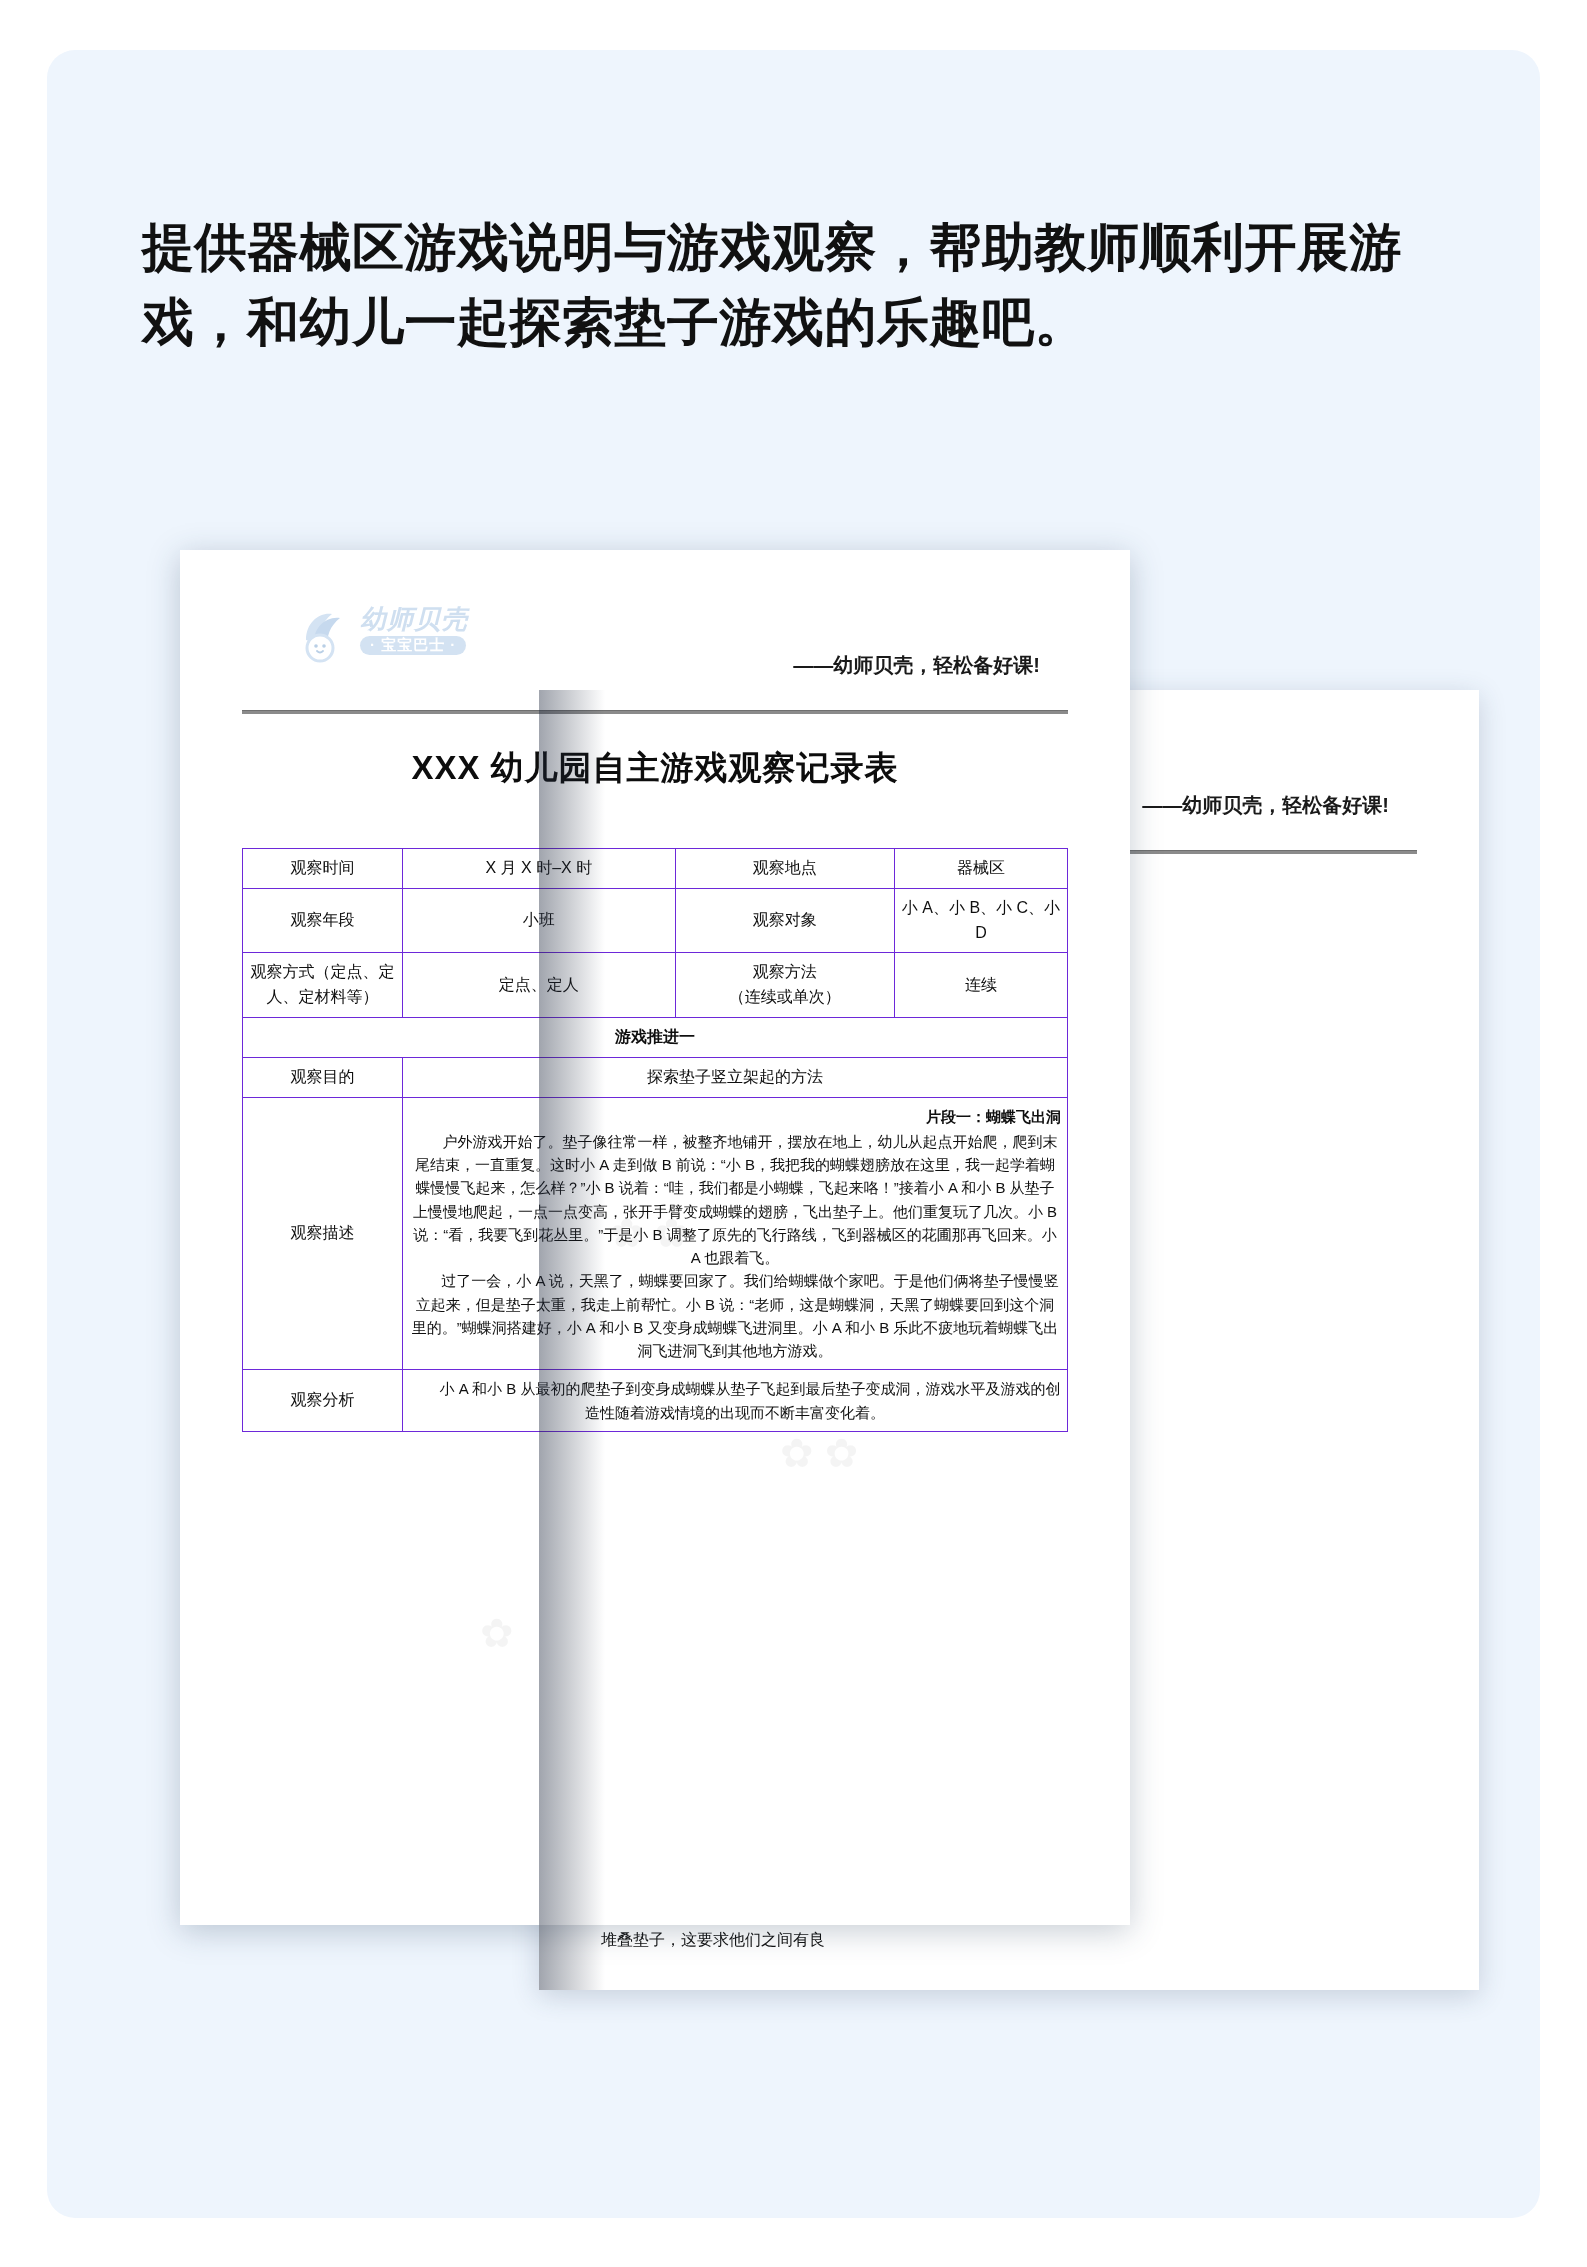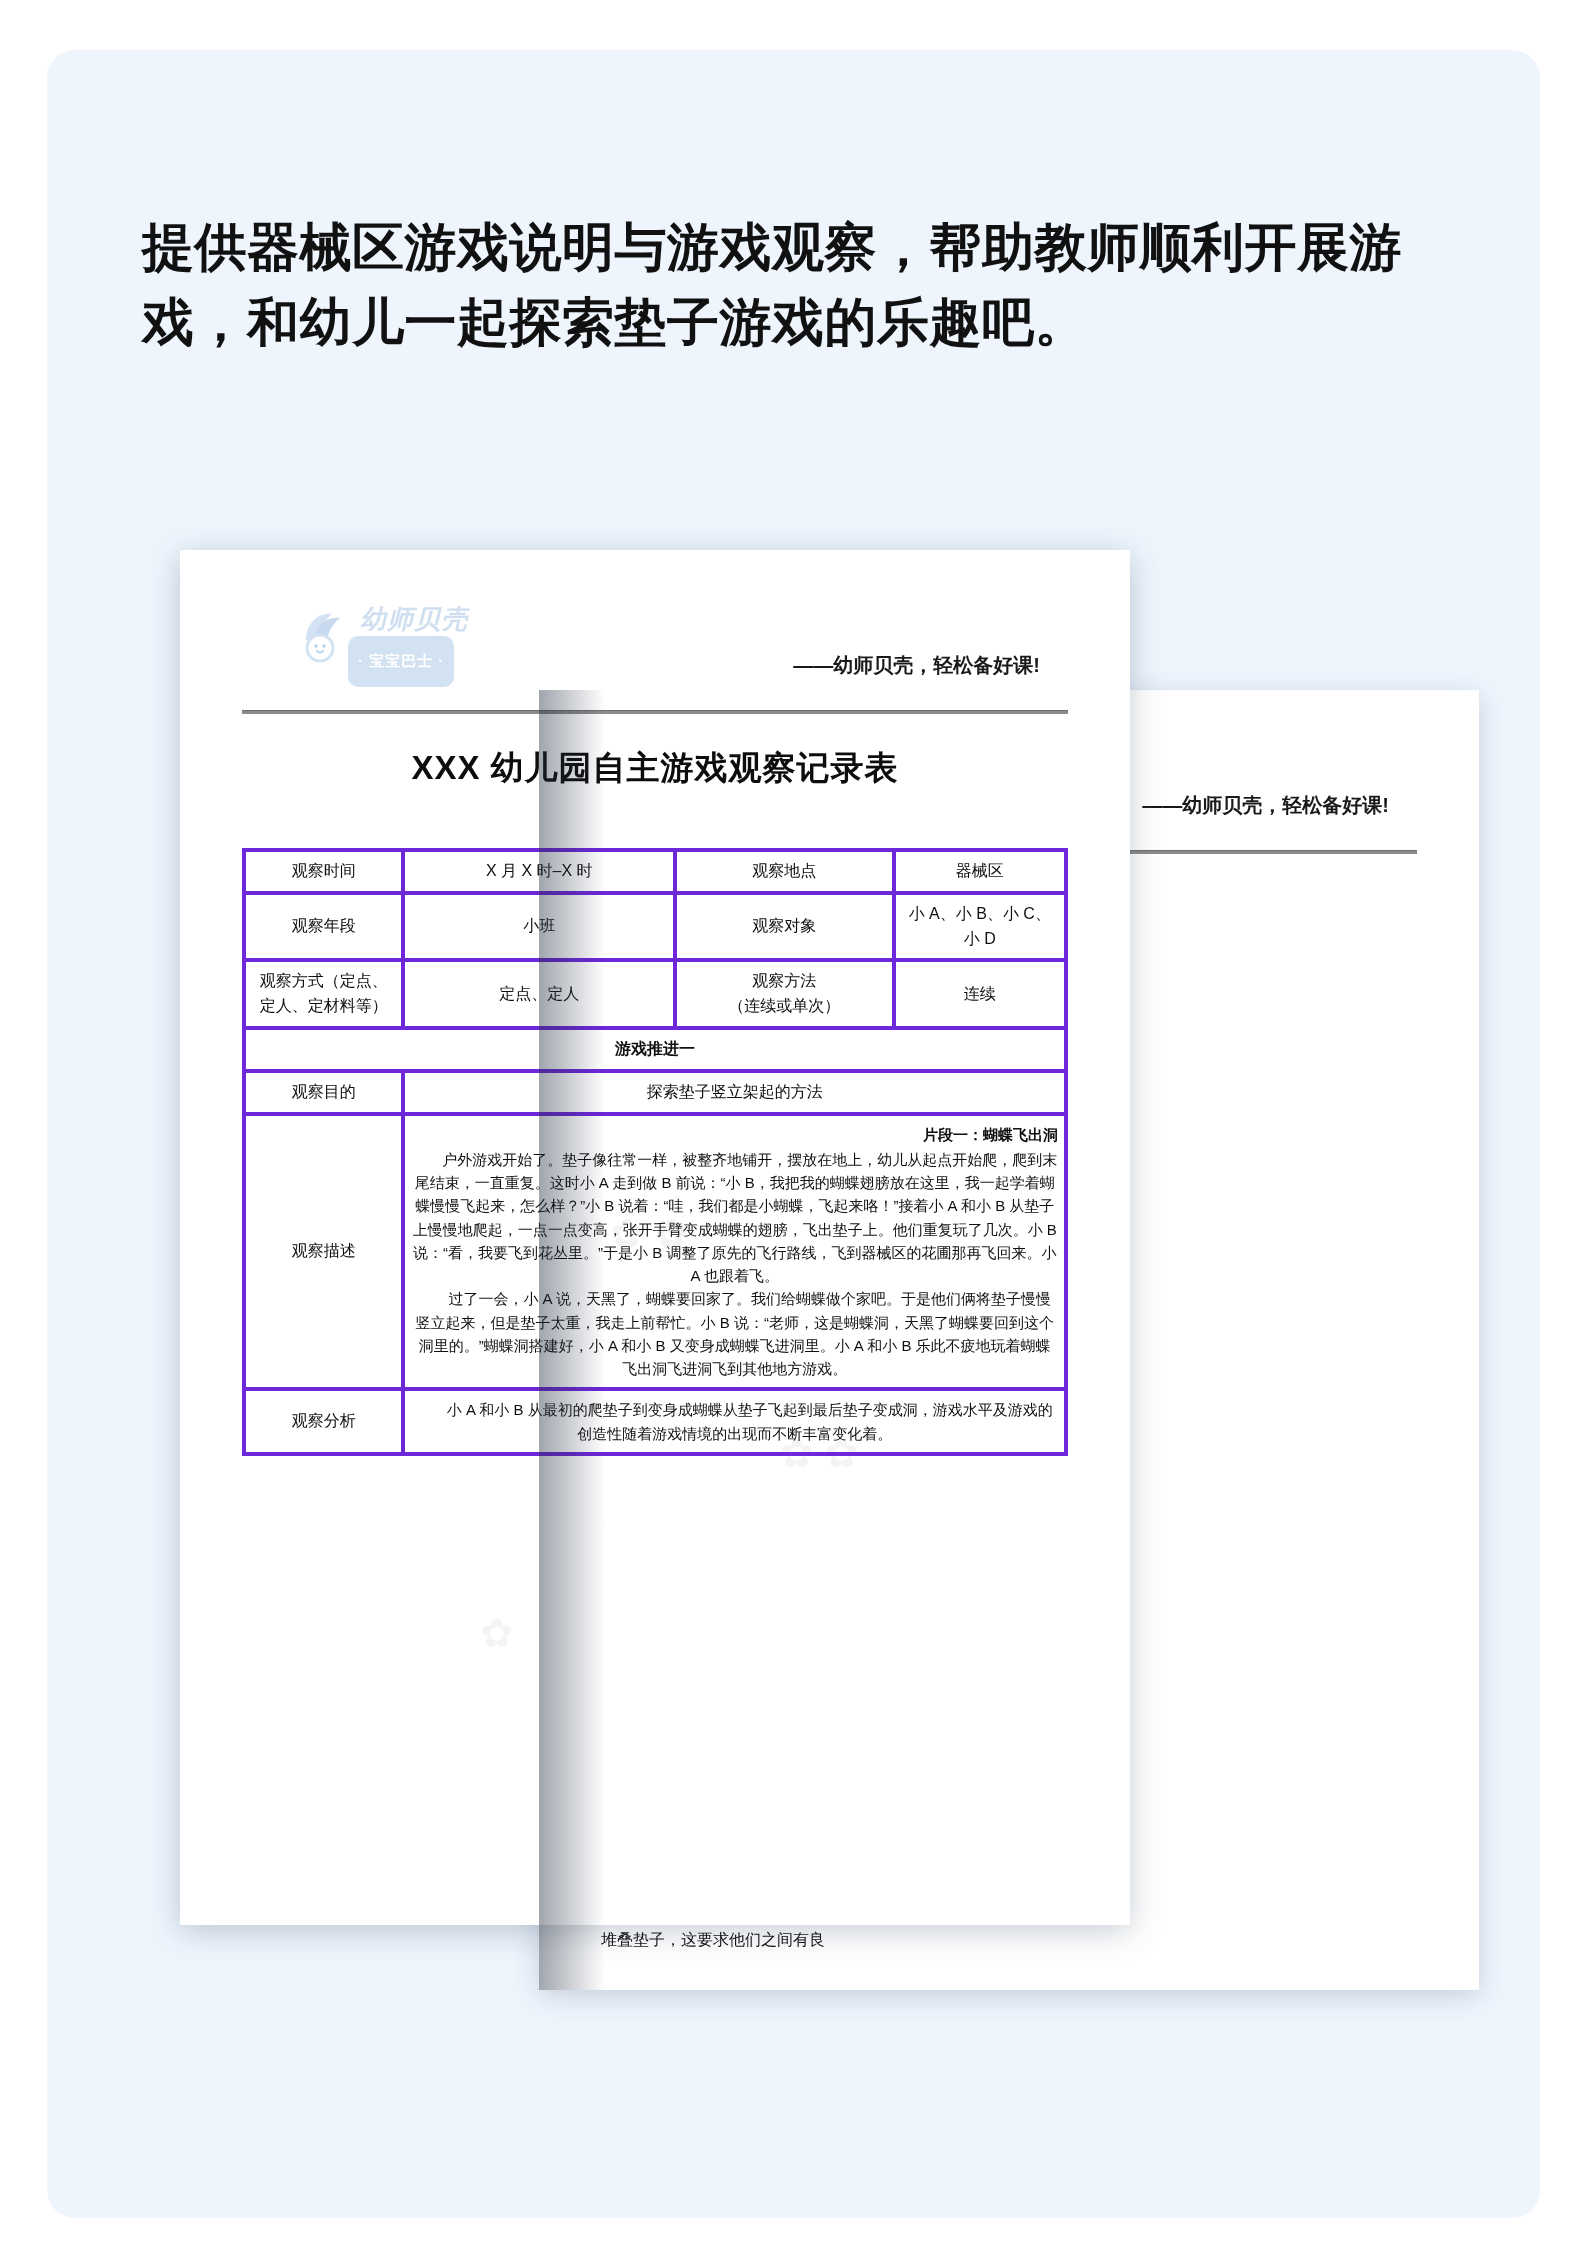--- a/index.html
+++ b/index.html
@@ -90,26 +90,26 @@
   }
   .logo .brand {
     position: absolute; left: 62px; top: 0px;
     font-size: 26px; font-weight: 700;
     color: #cfdff0;
     letter-spacing: 1px;
     white-space: nowrap;
     font-style: italic;
   }
   .logo .sub {
-    position: absolute; left: 50px; top: 34px;
+    position: absolute; left: 62px; top: 34px;
     font-size: 15px; font-weight: 700;
     color: #ffffff;
     background: #d3e2f2;
     border-radius: 10px;
-    padding: 16px 10px;
+    padding: 0 10px;
     letter-spacing: 1px;
     white-space: nowrap;
   }
   .slogan {
     position: absolute;
     right: 28px; top: 50px;
     font-size: 20px;
     font-weight: 700;
     color: #1a1a1a;
     white-space: nowrap;
@@ -146,21 +146,21 @@
     position: absolute;
     left: 62px;
     top: 298px;
     width: 826px;
     border-collapse: collapse;
     table-layout: fixed;
     font-size: 16px;
     color: #0f0f0f;
   }
   table.obs td {
-    border: 4px solid #6d28d9;
+    border: 1px solid #6d28d9;
     padding: 7px 6px;
     text-align: center;
     vertical-align: middle;
     line-height: 1.55;
   }
   td.narrow { width: 135px; }
   td.c2 { width: 230px; }
   td.c3 { width: 185px; }
   td.c4 { width: 146px; }
   td.bold { font-weight: 700; }

